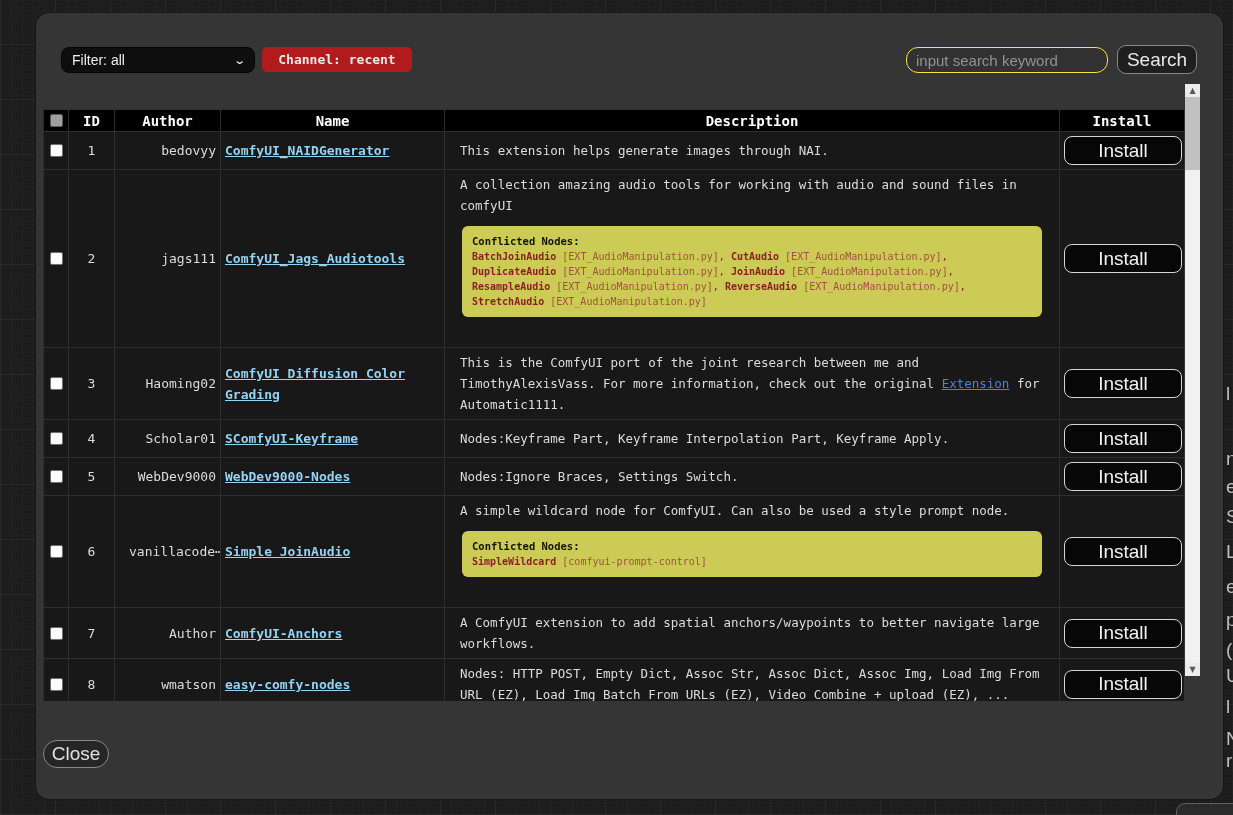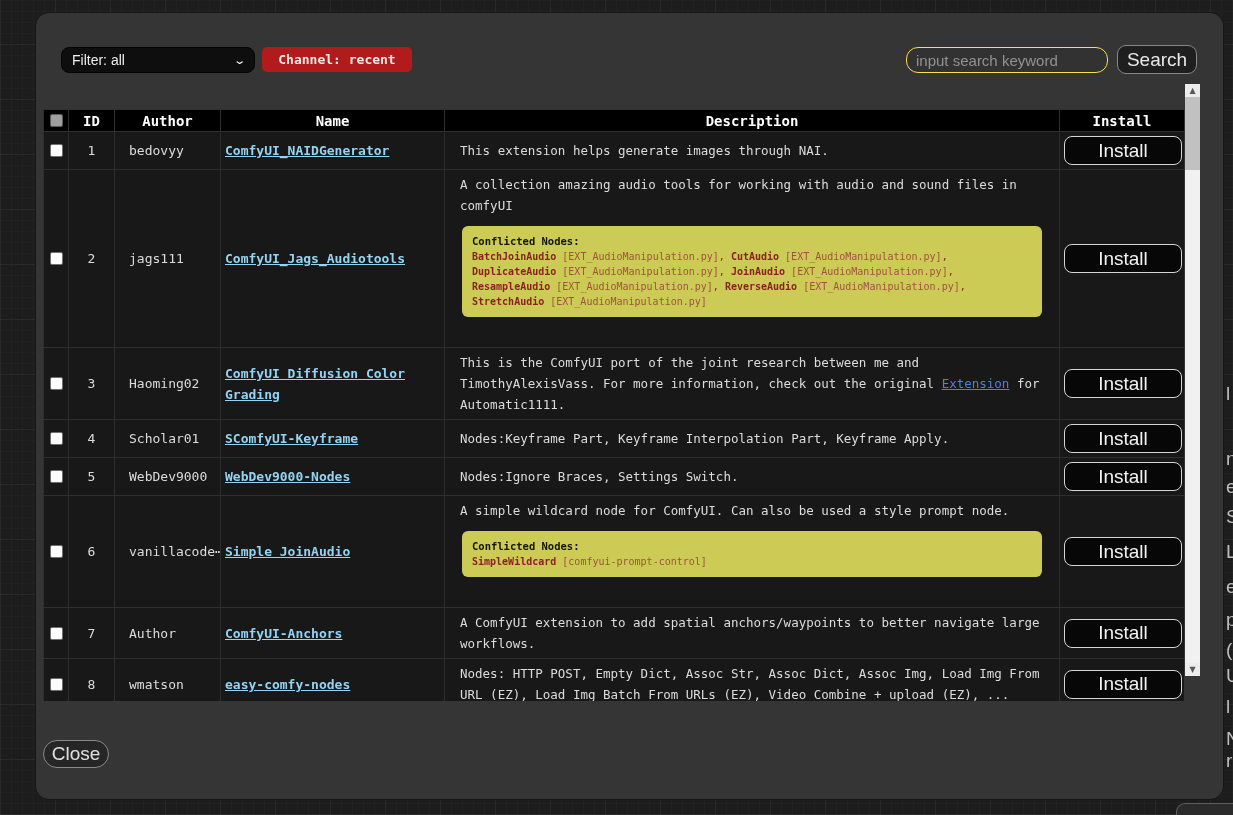--- a/index.html
+++ b/index.html
@@ -53,21 +53,21 @@
   table{width:1141px;border-collapse:collapse;table-layout:fixed;}
   th{
     background:#000;color:#fff;font:bold 14px "DejaVu Sans Mono",monospace;
     height:22px;border:1px solid #2e2e2e;text-align:center;padding:0;
   }
   td{
     background:#181818;border:1px solid #2e2e2e;color:#dcdcdc;
     font:13px "DejaVu Sans Mono",monospace;padding:2px 4px;vertical-align:middle;
   }
   td.c-id{text-align:center;}
-  td.c-author{padding-left:14px;white-space:nowrap;overflow:hidden;}
+  td.c-author{padding-left:14px;white-space:nowrap;overflow:hidden;text-align:right;}
   td.c-name{font-weight:bold;line-height:21px;}
   td.c-desc{padding:4px 15px;font-size:12.5px;line-height:21px;}
   a.name-link{color:var(--name-link);text-decoration:underline;cursor:pointer;}
   .dlink{color:var(--desc-link);text-decoration:underline;cursor:pointer;}
   .hcb{width:13px;height:13px;background:#9e9e9e;border:1px solid #5a5a5a;border-radius:2px;margin:0 auto;cursor:pointer;}
   .rcb{width:13px;height:13px;background:#fcfcfc;border:1px solid #707070;border-radius:2px;margin:0 auto;cursor:pointer;}
   .install-btn{
     display:block;width:118px;height:29px;margin:2px auto;
     background:#070707;border:1px solid #d5d5d5;border-radius:8px;
     color:#f2f2f2;font:19px "Liberation Sans",sans-serif;cursor:pointer;

